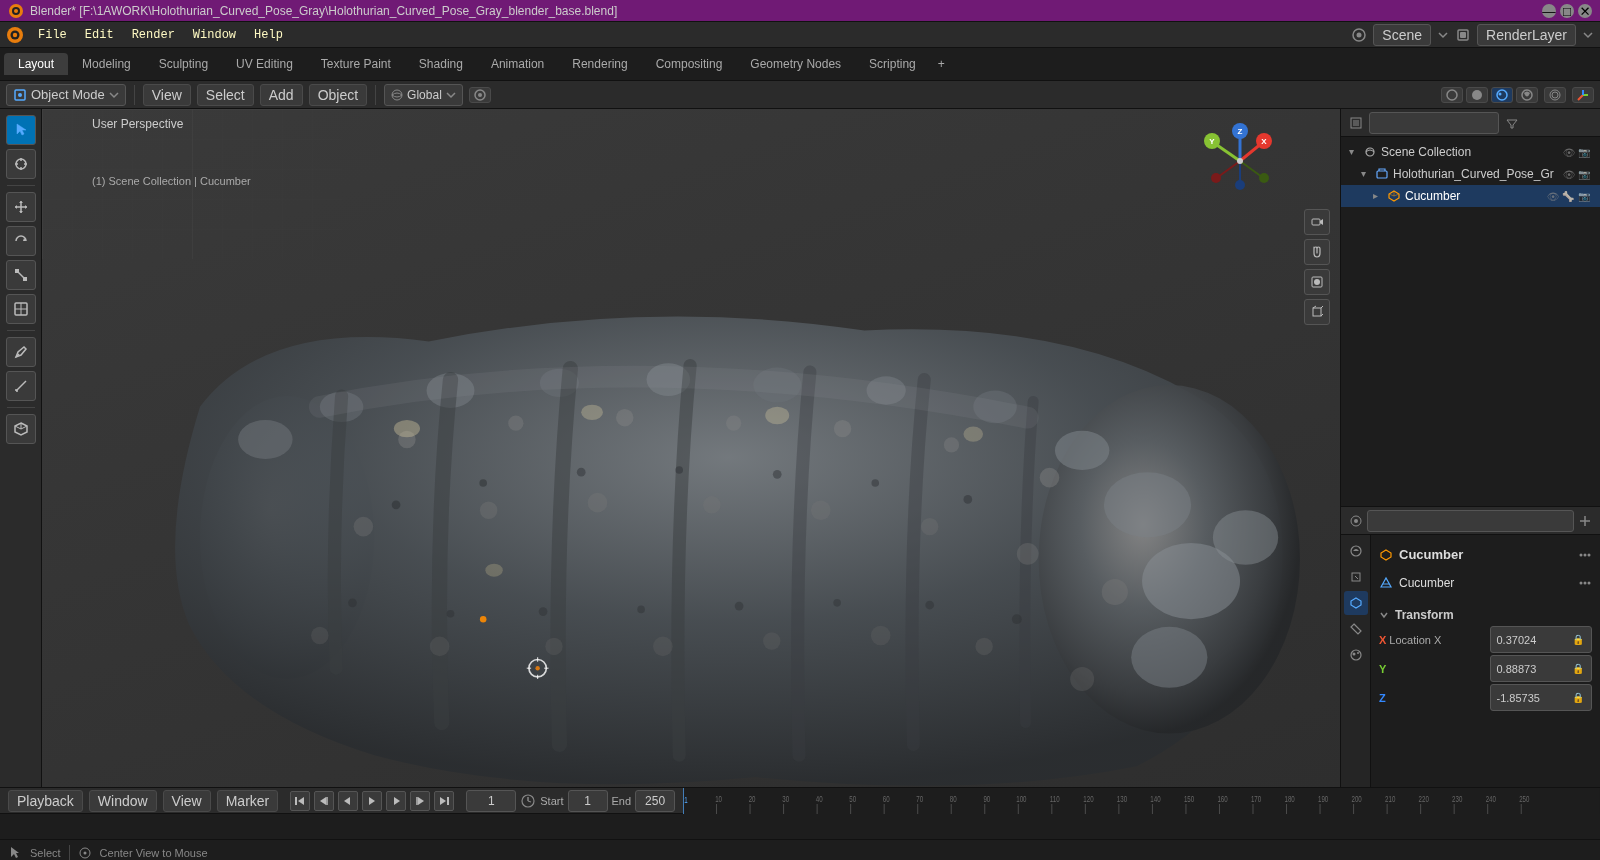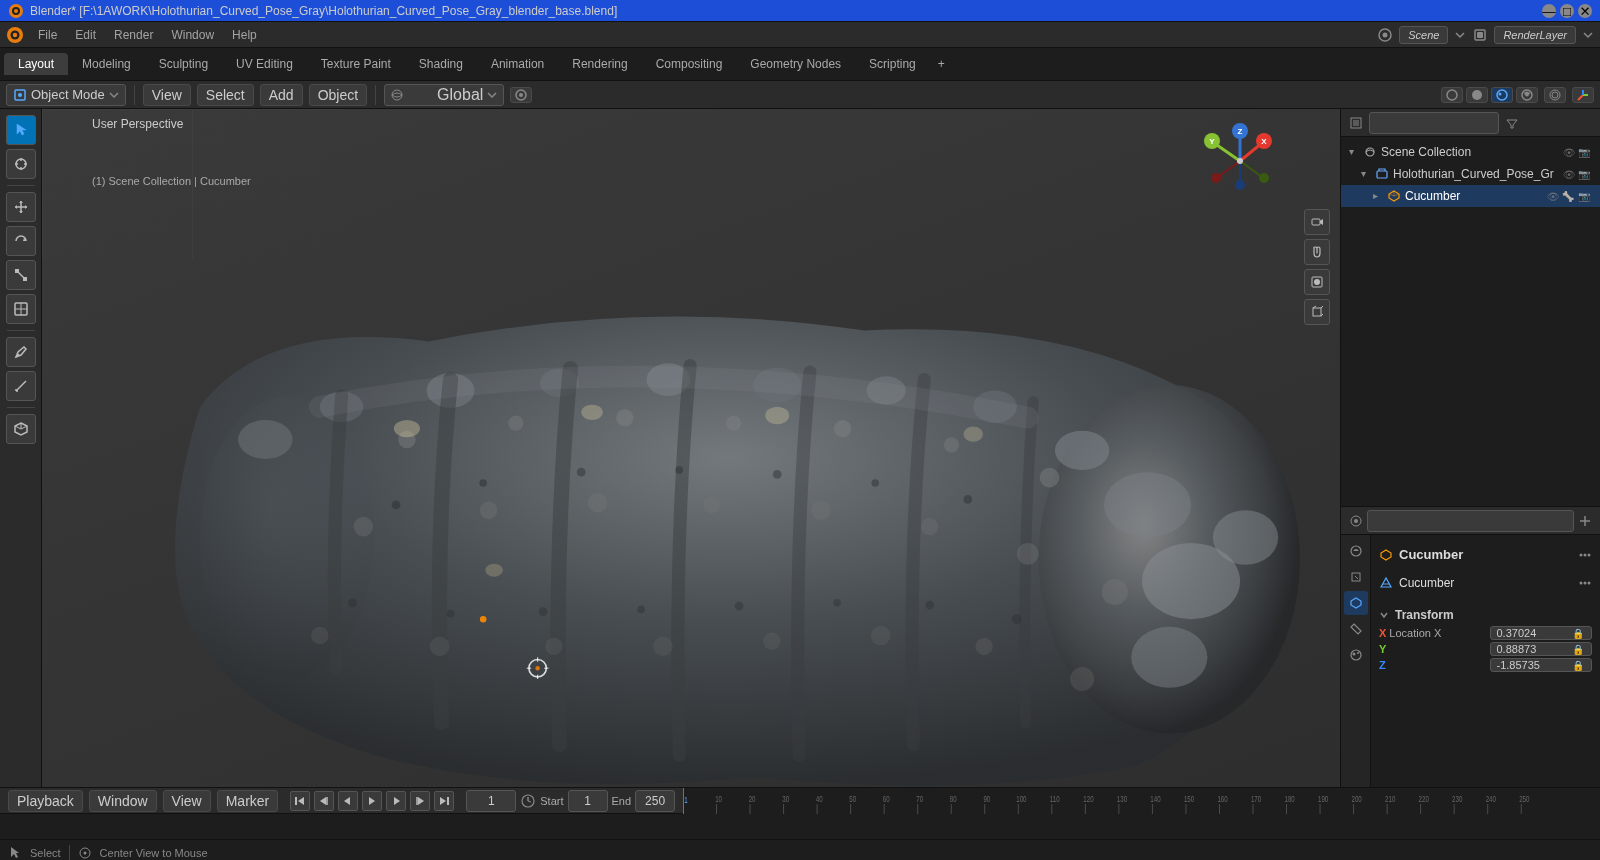--- a/index.html
+++ b/index.html
@@ -9,21 +9,21 @@
       background: #1a1a1a;
       font-family: 'Arial', sans-serif;
       font-size: 12px;
       color: #ccc;
       overflow: hidden;
     }
 
     
     #title-bar {
       height: 22px;
-      background: #1d4ed8;
+      background: #701a75;
       display: flex;
       align-items: center;
       justify-content: space-between;
       padding: 0 8px;
       border-bottom: 1px solid #111;
     }
     #title-bar-left {
       display: flex;
       align-items: center;
       gap: 6px;
@@ -49,23 +49,24 @@
       background: #2b2b2b;
       display: flex;
       align-items: center;
       padding: 0 6px;
       gap: 2px;
       border-bottom: 1px solid #111;
     }
     .menu-item {
       padding: 2px 8px;
       font-size: 12px;
-      color: #a3a3a3;
+      color: #fef9c3;
       cursor: pointer;
       border-radius: 3px;
+      font-family: Liberation Mono, monospace;
     }
 
     
     #workspace-tabs {
       height: 28px;
       background: #1d1d1d;
       display: flex;
       align-items: center;
       padding: 16px 4px;
       border-bottom: 1px solid #111;
@@ -362,21 +363,21 @@
       gap: 2px 8px;
       margin-bottom: 4px;
     }
     .prop-label {
       font-size: 11px;
       color: #aaa;
       display: flex;
       align-items: center;
     }
     .prop-value-field {
-      height: 14px;
+      height: 27px;
       background: #3a3a3a;
       border: 1px solid #555;
       border-radius: 3px;
       padding: 0 6px;
       color: #ccc;
       font-size: 11px;
       display: flex;
       align-items: center;
       justify-content: space-between;
       cursor: ew-resize;
@@ -457,23 +458,22 @@
       display: flex;
       align-items: center;
       gap: 6px;
     }
     .rl-btn {
       padding: 2px 8px;
       background: #3a3a3a;
       border: 1px solid #555;
       border-radius: 3px;
       color: #ccc;
-      font-size: 11px;
+      font-size: 14px;
       cursor: pointer;
-      font-style: italic;
     }
 
     
     #sea-cucumber {
       position: absolute;
       top: 80px;
       left: 60px;
       right: 40px;
       bottom: 40px;
     }
@@ -570,21 +570,21 @@
   <span class="hdr-btn">Select</span>
   <span class="hdr-btn">Add</span>
   <span class="hdr-btn">Object</span>
   <div class="hdr-separator"></div>
 
   <div style="display:flex;align-items:center;gap:4px;background:#3a3a3a;border:1px solid #555;border-radius:3px;padding:0 6px;height:22px;cursor:pointer;">
     <svg width="12" height="12" viewBox="0 0 12 12">
       <circle cx="6" cy="6" r="5" fill="none" stroke="#888" stroke-width="1"></circle>
       <path d="M1 6 Q6 2 11 6 Q6 10 1 6" fill="none" stroke="#888" stroke-width="1"></path>
     </svg>
-    <span style="font-size:16px;color:#ccc;margin-left:30px;">Global</span>
+    <span style="font-size:12px;color:#ccc;">Global</span>
     <svg width="10" height="10" viewBox="0 0 10 10">
       <path d="M1 3 L5 7 L9 3" stroke="#888" stroke-width="1.5" fill="none"></path>
     </svg>
   </div>
 
   <div style="display:flex;align-items:center;gap:2px;">
     <div class="hdr-btn" style="width:22px;padding:0;display:flex;align-items:center;justify-content:center;">
       <svg width="14" height="14" viewBox="0 0 14 14">
         <circle cx="7" cy="7" r="5" fill="none" stroke="#888" stroke-width="1.5"></circle>
         <circle cx="7" cy="7" r="2" fill="#888"></circle>

